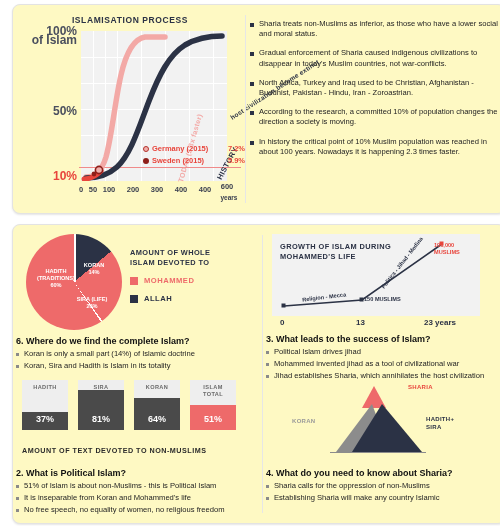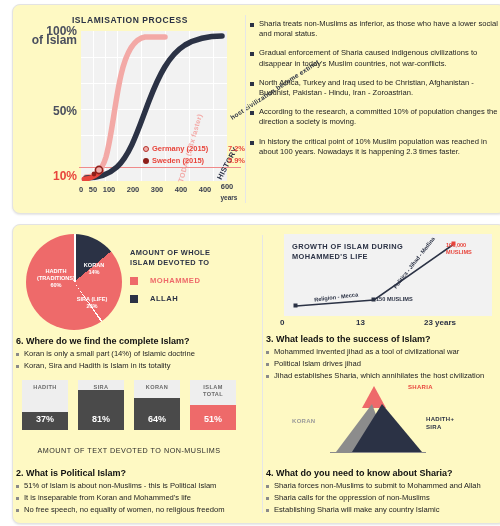--- a/index.html
+++ b/index.html
@@ -87,34 +87,34 @@
       #ee6a6a 146deg 360deg);
   }
   #pie-gap1{position:absolute;left:48px;top:0;width:1.6px;height:48px;background:#fff;}
   .pie-lbl{position:absolute;text-align:center;font-size:5.6px;font-weight:bold;color:#ffffff;line-height:7px;}
   #pl-hadith{left:6px;top:34px;width:48px;}
   #pl-koran{left:50px;top:28px;width:36px;}
   #pl-sira{left:44px;top:62px;width:44px;}
 
   #pie-legend{position:absolute;left:118px;top:16px;width:110px;}
   #pie-legend .ttl{font-size:7.4px;font-weight:bold;color:#2b3245;letter-spacing:.4px;line-height:9.5px;}
-  .pl-row{display:flex;align-items:center;gap:12px;margin-top:9px;}
+  .pl-row{display:flex;align-items:center;gap:6px;margin-top:9px;}
   .pl-sw{width:8px;height:8px;flex:none;}
   .pl-tx{font-size:7.6px;font-weight:bold;letter-spacing:.5px;}
 
   
   #bars{position:absolute;left:10px;top:0;width:214px;height:62px;display:flex;gap:10px;}
   .bar{position:relative;flex:1;height:50px;background:#eeeeee;}
   .bar .fill{position:absolute;left:0;right:0;bottom:0;background:#4a4a4a;}
   .bar .cap{position:absolute;left:0;right:0;top:4px;text-align:center;font-size:5.6px;font-weight:bold;color:#6a6a6a;letter-spacing:.4px;line-height:7px;}
   .bar .val{position:absolute;left:0;right:0;bottom:6px;text-align:center;font-size:9px;font-weight:bold;color:#ffffff;}
-  #bars-caption{position:absolute;left:10px;top:66px;width:214px;text-align:center;font-size:7.2px;font-weight:normal;color:#2b2b2b;letter-spacing:.5px;}
-
-  
-  #growth{position:absolute;left:10px;top:2px;width:208px;height:82px;background:#f2f2f2;margin-left:12px;}
+  #bars-caption{position:absolute;left:10px;top:66px;width:214px;font-size:7.2px;font-weight:bold;color:#2b2b2b;letter-spacing:.5px;}
+
+  
+  #growth{position:absolute;left:10px;top:2px;width:208px;height:82px;background:#f2f2f2;}
   #growth-title{position:absolute;left:8px;top:8px;font-size:7.4px;font-weight:bold;color:#2b3245;letter-spacing:.4px;line-height:10px;}
   #g-ax{position:absolute;left:10px;top:86px;width:208px;height:12px;}
   .gx{position:absolute;font-size:8px;font-weight:bold;color:#2b3245;}
   .gann{position:absolute;font-weight:bold;white-space:nowrap;}
   #g-mecca{font-size:5.6px;color:#2b3245;left:30px;top:60px;transform:rotate(-7deg);}
   #g-150{font-size:5.6px;color:#2b3245;left:92px;top:62px;}
   #g-100k{font-size:5.6px;color:#e8453c;left:162px;top:8px;line-height:7px;}
   #g-jihad{font-size:5.6px;color:#2b3245;left:108px;top:52px;transform:rotate(-52deg);transform-origin:0 0;}
 
   
@@ -342,25 +342,25 @@
       <span class="gx" style="left:8px;">0</span>
       <span class="gx" style="left:84px;">13</span>
       <span class="gx" style="left:152px;">23 years</span>
     </div>
 
     <div style="position:absolute;left:4px;top:102px;width:230px;">
       <div class="qhead">3. What leads to the success of Islam?</div>
       <ul class="qlist">
         <li>
             <span class="sq"></span>
+            <span class="tx">Political Islam drives jihad</span>
+          </li>
+        <li>
+            <span class="sq"></span>
             <span class="tx">Mohammed invented jihad as a tool of civilizational war</span>
-          </li>
-        <li>
-            <span class="sq"></span>
-            <span class="tx">Political Islam drives jihad</span>
           </li>
         <li>
             <span class="sq"></span>
             <span class="tx">Jihad establishes Sharia, which annihilates the host civilization</span>
           </li>
       </ul>
     </div>
   </div>
 
   <div class="quad" id="q-br">
@@ -377,24 +377,20 @@
         <div>HADITH+</div>
         <div>SIRA</div>
       </div>
     </div>
 
     <div style="position:absolute;left:4px;top:88px;width:234px;">
       <div class="qhead">4. What do you need to know about Sharia?</div>
       <ul class="qlist">
         <li>
             <span class="sq"></span>
-            <span class="tx">Sharia forces non-Muslims to submit to Mohammed and Allah</span>
-          </li>
-        <li>
-            <span class="sq"></span>
             <span class="tx">Sharia calls for the oppression of non-Muslims</span>
           </li>
         <li>
             <span class="sq"></span>
             <span class="tx">Establishing Sharia will make any country Islamic</span>
           </li>
       </ul>
     </div>
   </div>
 

